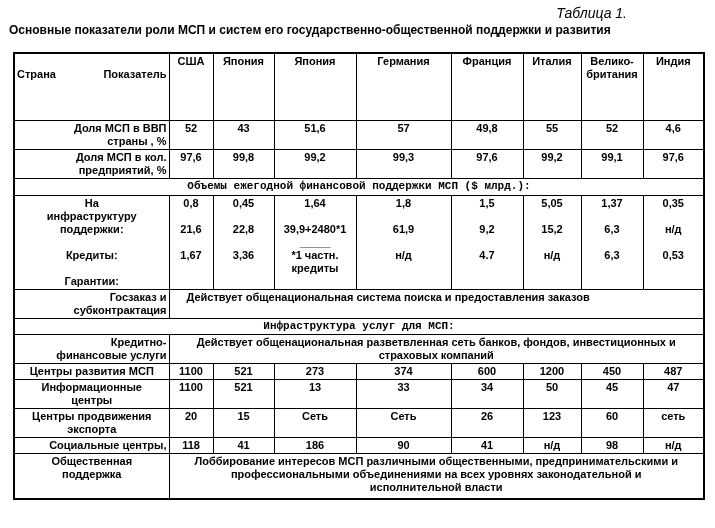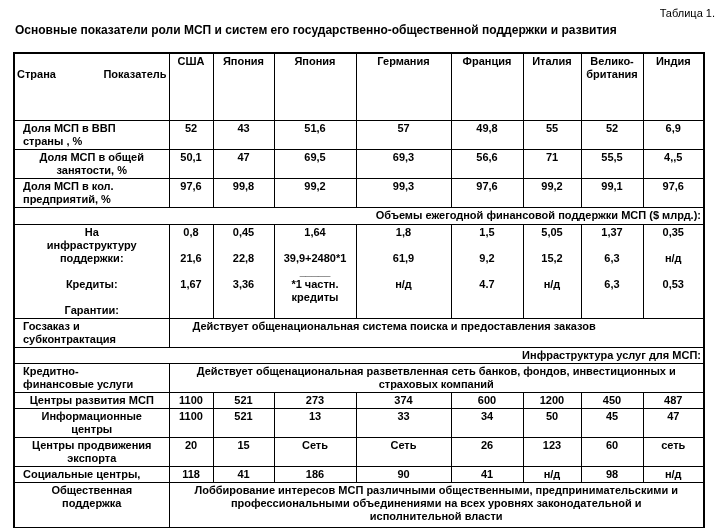--- a/index.html
+++ b/index.html
@@ -1,29 +1,29 @@
 <!DOCTYPE html>
 <html><head>
 <meta charset="utf-8">
 <style>
   html,body{margin:0;padding:0;background:#fff;}
   body{width:715px;height:528px;overflow:hidden;
        font-family:"Liberation Sans","DejaVu Sans",sans-serif;color:#000;}
   .page{padding-top:6px;}
-  .tbl-label{font-size:11px;text-align:right;line-height:14px;}
-  .doc-title{font-size:12px;font-weight:bold;margin:3px 10px 0 15px;line-height:15px;}
+  .tbl-label{font-size:14px;text-align:right;padding-right:88px;line-height:14px;font-style:italic;}
+  .doc-title{font-size:12px;font-weight:bold;margin:3px 10px 0 9px;line-height:15px;}
   table{border-collapse:collapse;table-layout:fixed;width:690px;margin:14px 0 0 13px;
         border:2px solid #000;font-size:11px;font-weight:bold;}
   td{border:1px solid #000;vertical-align:top;padding:1px 2px;line-height:13px;
      white-space:pre-line;overflow:hidden;}
   td.val{text-align:center;}
-  td.lab-l{text-align:left;padding-left:8px;}
+  td.lab-l{text-align:right;padding-left:0;}
   td.lab-c{text-align:center;}
-  td.sec{text-align:right;}
-  td.mergeL{text-align:left;padding-left:23px;}
+  td.sec{text-align:center;font-family:Liberation Mono, monospace;}
+  td.mergeL{text-align:left;padding-left:17px;}
   td.mergeC{text-align:center;}
   .corner-wrap{display:flex;flex-direction:row;justify-content:space-between;height:38px;}
   .corner-top{text-align:right;}
   .corner-bot{text-align:left;padding-left:2px;}
 </style>
 </head>
 <body>
 
 <div class="page">
   <div class="tbl-label">Таблица 1.</div>
@@ -64,35 +64,23 @@
     <tr style="height:27px">
       <td class="lab-l">Доля МСП в ВВП
 страны , %</td>
       <td class="val">52</td>
       <td class="val">43</td>
       <td class="val">51,6</td>
       <td class="val">57</td>
       <td class="val">49,8</td>
       <td class="val">55</td>
       <td class="val">52</td>
-      <td class="val">6,9</td>
-    </tr>
-
-    <tr style="height:28px">
-      <td class="lab-c">Доля МСП в общей
-занятости, %</td>
-      <td class="val">50,1</td>
-      <td class="val">47</td>
-      <td class="val">69,5</td>
-      <td class="val">69,3</td>
-      <td class="val">56,6</td>
-      <td class="val">71</td>
-      <td class="val">55,5</td>
-      <td class="val">4,,5</td>
-    </tr>
+      <td class="val">4,6</td>
+    </tr>
+
 
     <tr style="height:28px">
       <td class="lab-l">Доля МСП в кол.
 предприятий, %</td>
       <td class="val">97,6</td>
       <td class="val">99,8</td>
       <td class="val">99,2</td>
       <td class="val">99,3</td>
       <td class="val">97,6</td>
       <td class="val">99,2</td>

